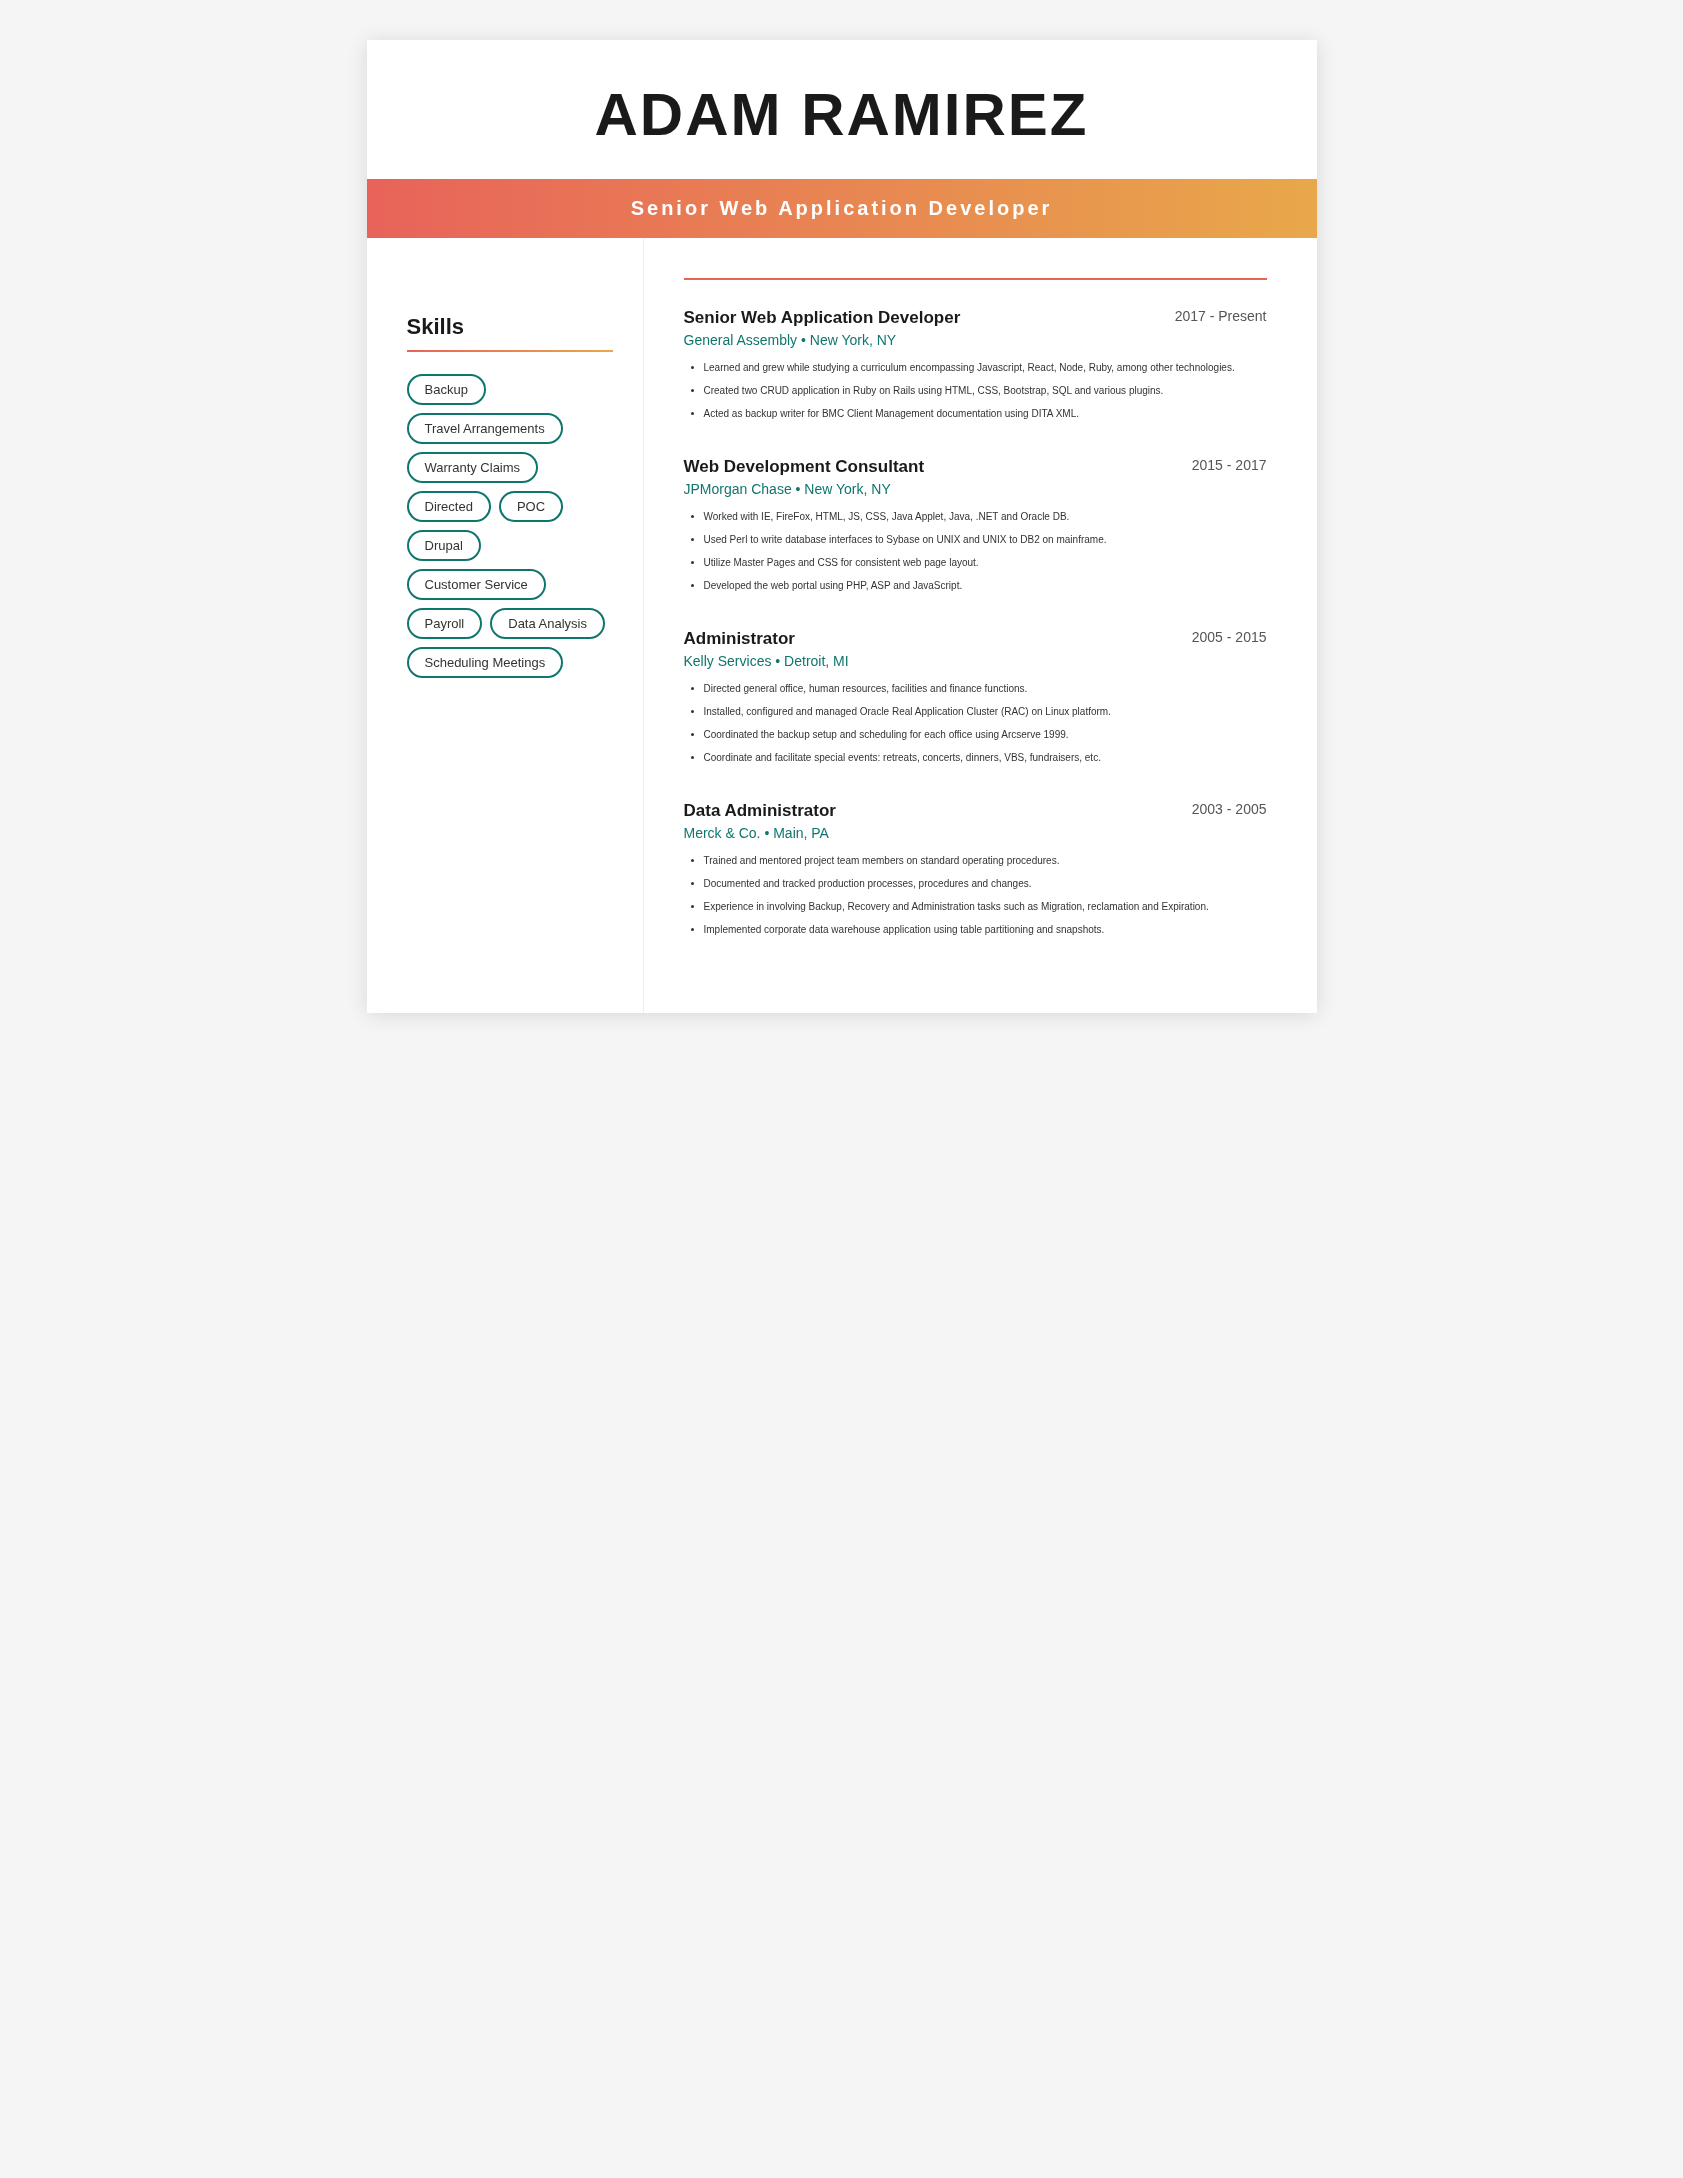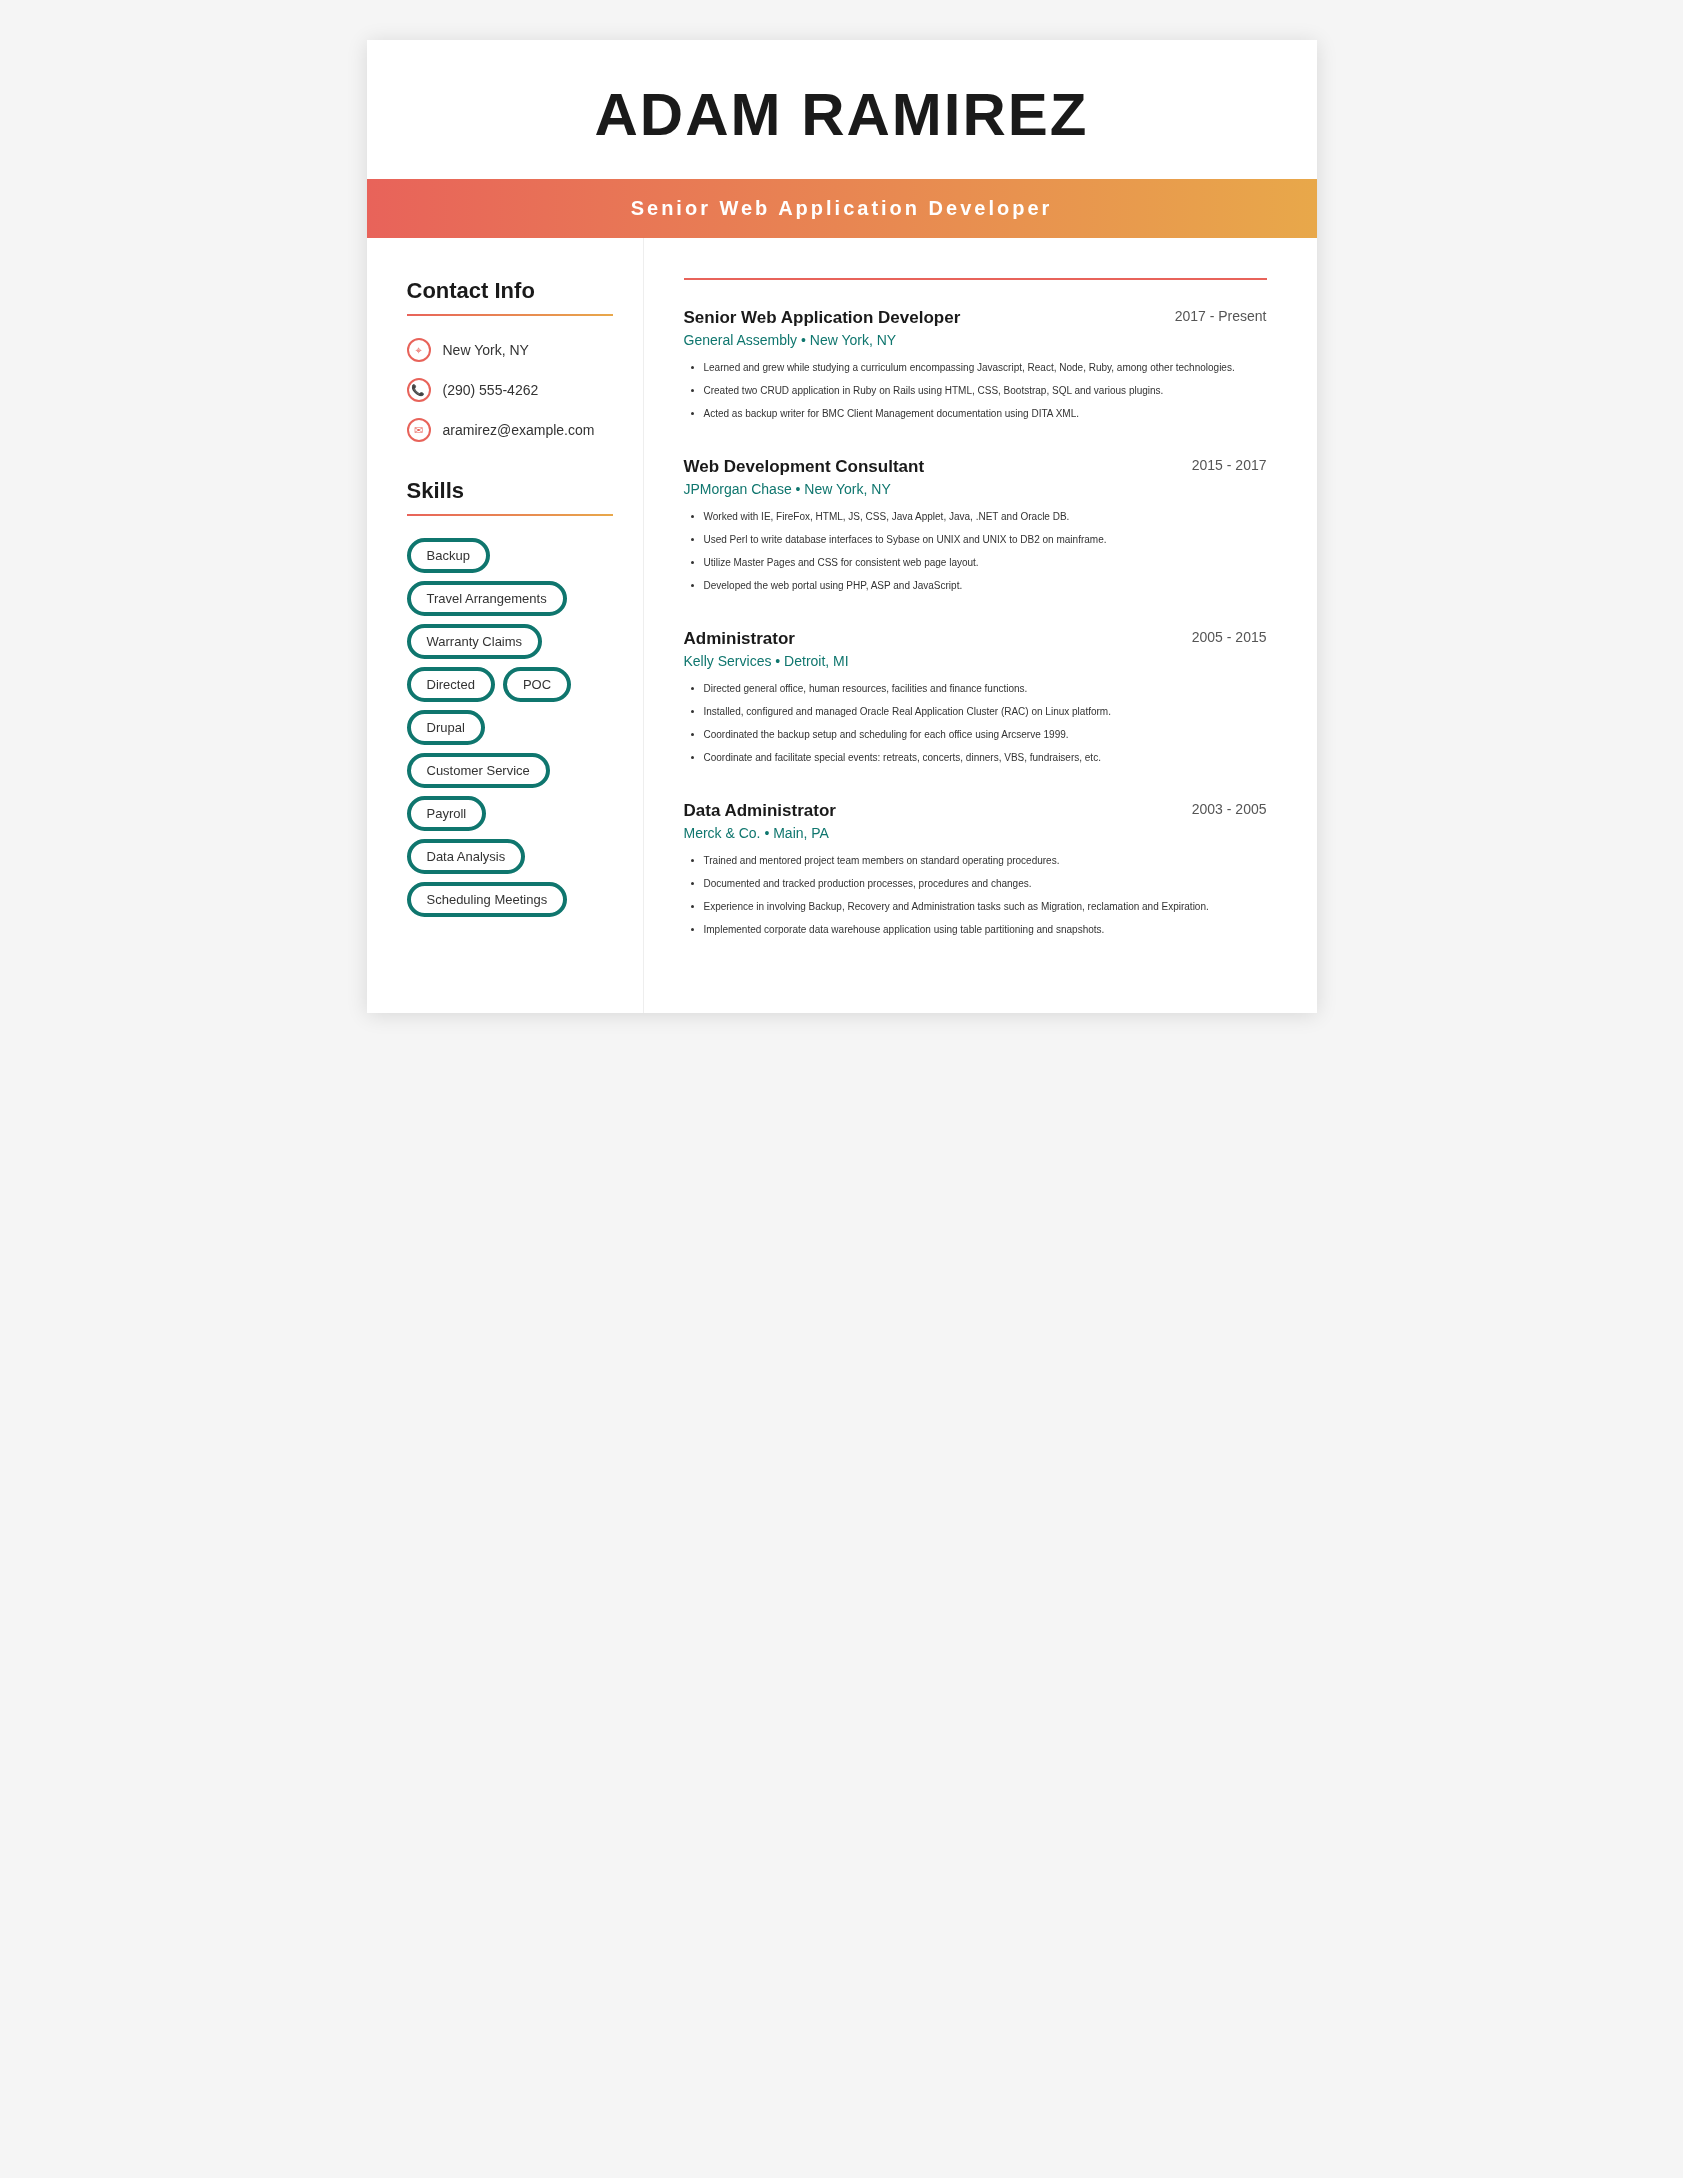--- a/index.html
+++ b/index.html
@@ -91,21 +91,21 @@
     .skills-section {
       margin-top: 36px;
     }
     .skill-tags {
       display: flex;
       flex-wrap: wrap;
       gap: 8px;
       margin-top: 8px;
     }
     .skill-tag {
-      border: 4px solid #0f766e;
+      border: 2px solid #0f766e;
       border-radius: 20px;
       padding: 6px 16px;
       font-size: 13px;
       color: #333;
       font-family: Arial, sans-serif;
       white-space: nowrap;
     }
     .employment-section h2 {
       font-size: 28px;
       font-weight: 700;
@@ -167,37 +167,20 @@
     <h1>ADAM RAMIREZ</h1>
   </div>
   <div class="title-bar">
     <span>Senior Web Application Developer</span>
   </div>
 
   <div class="body">
 
     <div class="sidebar">
 
-      <div>
-        <div class="section-title">Contact Info</div>
-        <div class="section-divider"></div>
-
-        <div class="contact-item">
-          <div class="contact-icon">⌖</div>
-          <span>New York, NY</span>
-        </div>
-        <div class="contact-item">
-          <div class="contact-icon">📞</div>
-          <span>(290) 555-4262</span>
-        </div>
-        <div class="contact-item">
-          <div class="contact-icon">✉</div>
-          <span>aramirez@example.com</span>
-        </div>
-      </div>
 
       <div class="skills-section">
         <div class="section-title">Skills</div>
         <div class="section-divider"></div>
         <div class="skill-tags" id="skills-container">
         <span class="skill-tag">Backup</span>
             <span class="skill-tag">Travel Arrangements</span>
             <span class="skill-tag">Warranty Claims</span>
             <span class="skill-tag">Directed</span>
             <span class="skill-tag">POC</span>

